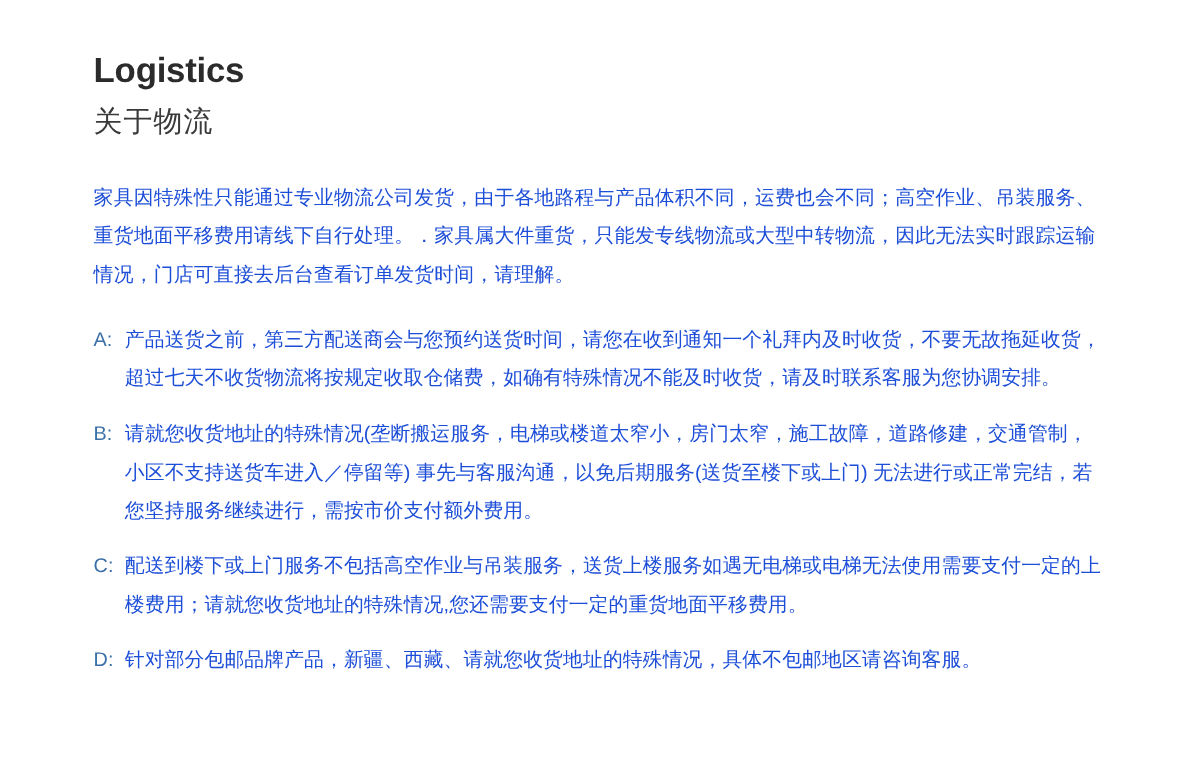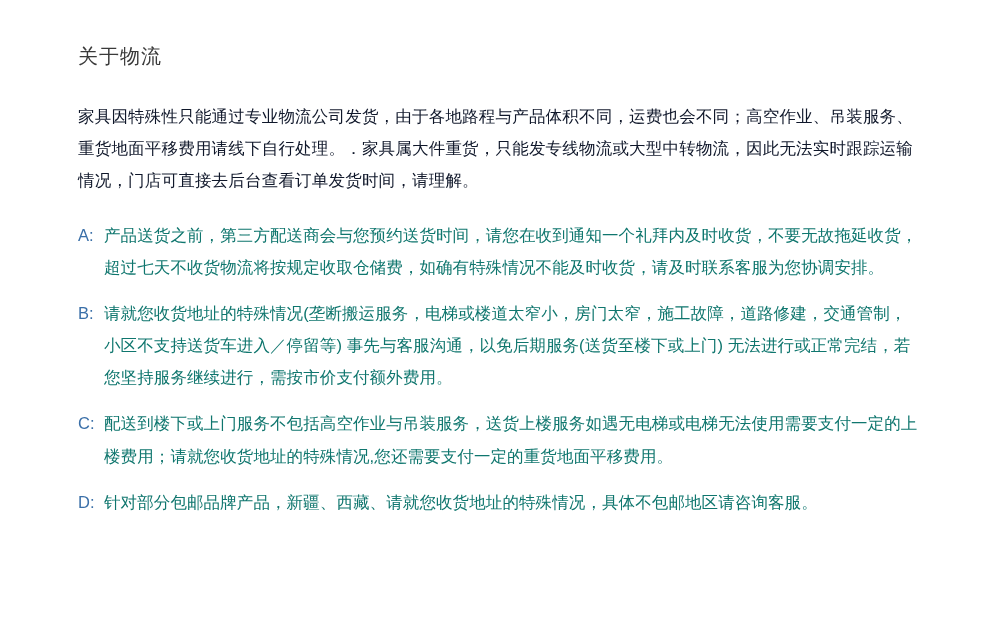--- a/index.html
+++ b/index.html
@@ -24,32 +24,32 @@
   .title-en {
     font-size: 29px;
     font-weight: bold;
     color: #2b2b2b;
     letter-spacing: -0.2px;
     line-height: 1.35;
     margin: 0;
     padding-top: 4px;
   }
   .title-cn {
-    font-size: 20px;
+    font-size: 24px;
     font-weight: normal;
     color: #3a3a3a;
     line-height: 1.4;
     margin: 6px 0 0 0;
     letter-spacing: 1px;
   }
   .intro {
     margin-top: 30px;
     font-size: 16.5px;
     line-height: 1.95;
-    color: #0f172a;
+    color: #1d4ed8;
     letter-spacing: 0.2px;
     max-width: 846px;
   }
   .items {
     margin-top: 22px;
   }
   .item {
     display: flex;
     align-items: flex-start;
     margin-bottom: 14px;
@@ -59,30 +59,31 @@
     width: 26px;
     font-size: 16.5px;
     line-height: 1.95;
     color: #3a6fa8;
     font-weight: normal;
   }
   .item-text {
     flex: 1 1 auto;
     font-size: 16.5px;
     line-height: 1.95;
-    color: #0f766e;
+    color: #1d4ed8;
     letter-spacing: 0.1px;
     max-width: 854px;
   }
 </style>
 </head>
 <body>
 
 <div class="page">
 
+  <h1 class="title-en">Logistics</h1>
   <h2 class="title-cn">关于物流</h2>
 
   <p class="intro">家具因特殊性只能通过专业物流公司发货，由于各地路程与产品体积不同，运费也会不同；高空作业、吊装服务、重货地面平移费用请线下自行处理。．家具属大件重货，只能发专线物流或大型中转物流，因此无法实时跟踪运输情况，门店可直接去后台查看订单发货时间，请理解。</p>
 
   <div class="items">
 
     <div class="item">
       <div class="item-label">A:</div>
       <div class="item-text">产品送货之前，第三方配送商会与您预约送货时间，请您在收到通知一个礼拜内及时收货，不要无故拖延收货，超过七天不收货物流将按规定收取仓储费，如确有特殊情况不能及时收货，请及时联系客服为您协调安排。</div>
     </div>

